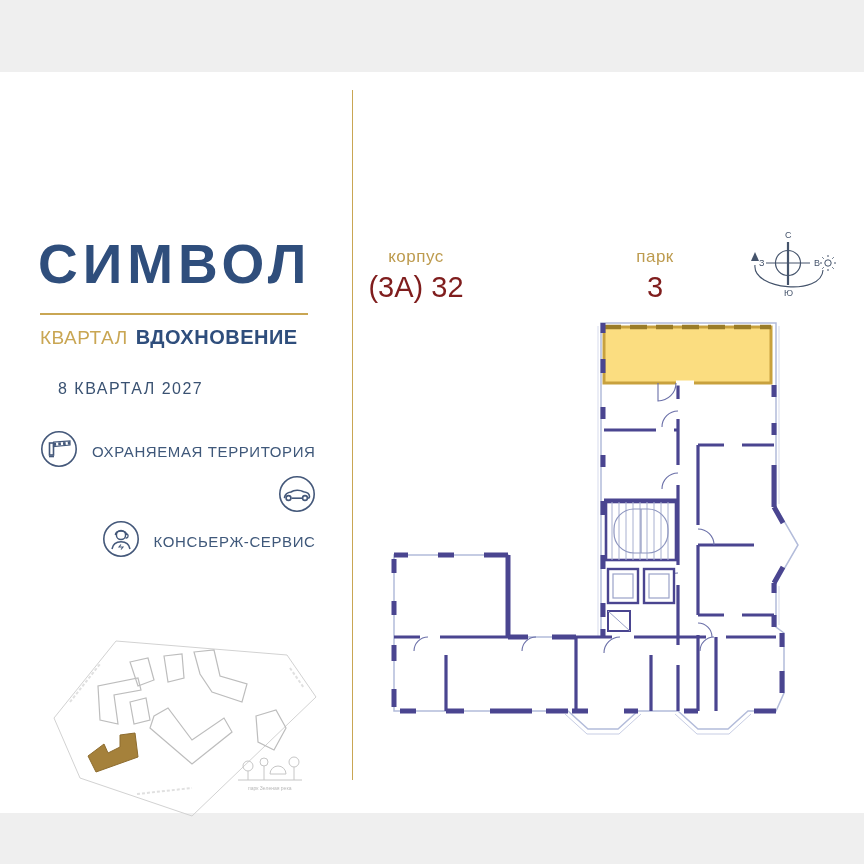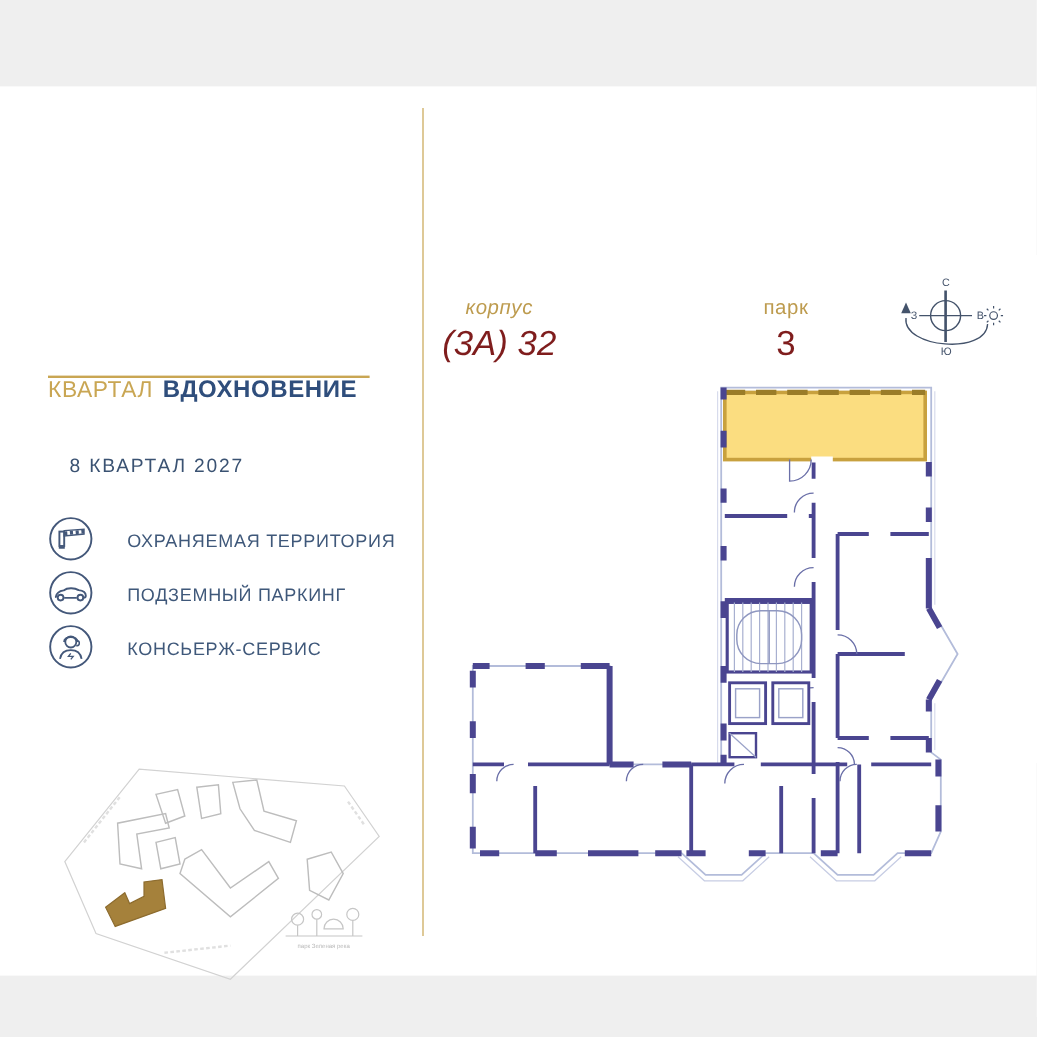--- a/index.html
+++ b/index.html
@@ -9,47 +9,48 @@
     font-family:"Liberation Sans","DejaVu Sans",sans-serif;
     -webkit-font-smoothing:antialiased;
   }
   .card{position:absolute;left:0;top:72px;width:864px;height:741px;background:#ffffff;}
   .divider{position:absolute;left:352px;top:90px;width:1px;height:690px;background:#c9a653;}
 
   
   .logo{position:absolute;left:38px;top:160px;font-size:55px;font-weight:800;
         letter-spacing:5px;color:#2f4e7c;}
   .gold-rule{position:absolute;left:40px;top:241px;width:268px;height:2px;background:#c9a653;}
-  .subtitle{position:absolute;left:40px;top:242px;white-space:nowrap;}
+  .subtitle{position:absolute;left:40px;top:254px;white-space:nowrap;}
   .subtitle .kvartal{font-size:19px;color:#c9a653;font-weight:500;letter-spacing:.5px;}
   .subtitle .district{font-size:20px;color:#2f4e7c;font-weight:600;letter-spacing:.5px;margin-left:8px;}
   .completion{position:absolute;left:58px;top:308px;font-size:16px;color:#3a5272;
               font-weight:500;letter-spacing:1.5px;}
   .amenities{position:absolute;left:40px;top:360px;display:flex;flex-direction:column;gap:7px;}
-  .amenity{display:flex;align-items:center;gap:28px;height:38px;}
+  .amenity{display:flex;align-items:center;gap:14px;height:38px;justify-content:flex-end;}
   .amenity .label{font-size:15px;color:#3f587a;letter-spacing:.6px;font-weight:500;}
 
   
   .spec{position:absolute;top:175px;width:96px;text-align:center;}
   .spec .lbl{font-size:17px;color:#bd9b4e;font-weight:500;letter-spacing:.5px;}
   .spec .val{font-size:29px;color:#7f1d1d;font-weight:500;margin-top:4px;}
-  .spec1{left:368px;font-style:italic;} .spec2{left:492px;} .spec3{left:607px;}
+  .spec1{left:368px;} .spec2{left:492px;} .spec3{left:607px;}
 
   .compass{position:absolute;left:742px;top:156px;}
   .compass text{font-size:9px;fill:#44536b;font-family:"Liberation Sans",sans-serif;}
 
   .floorplan{position:absolute;left:376px;top:243px;}
   .minimap{position:absolute;left:42px;top:552px;}
   .park-label{font-size:5px;fill:#b9b9b9;font-family:"Liberation Sans",sans-serif;}
 </style>
 </head>
 <body>
 
 <div class="card">
 
+  <div class="logo">СИМВОЛ</div>
   <div class="gold-rule"></div>
   <div class="subtitle">
     <span class="kvartal">КВАРТАЛ</span><span class="district">ВДОХНОВЕНИЕ</span>
   </div>
   <div class="completion">8 КВАРТАЛ 2027</div>
 
   <div class="amenities">
     <div class="amenity">
       <span>
         <svg width="38" height="38" viewBox="0 0 38 38" fill="none">
@@ -65,21 +66,20 @@
     <div class="amenity">
       <span>
         <svg width="38" height="38" viewBox="0 0 38 38" fill="none">
           <circle cx="19" cy="19" r="17.2" stroke="#44587a" stroke-width="1.6"></circle>
           <path d="M6.5 22.5 C7 19.5 9.5 17.5 13 17 C16 14.8 22 14.6 25.5 16.8 C29 17.2 31.5 19 31.5 21.5 C31.5 22.6 30.8 23.2 29.6 23.2" stroke="#44587a" stroke-width="1.6" stroke-linecap="round"></path>
           <path d="M13.5 23.2 H24" stroke="#44587a" stroke-width="1.6"></path>
           <circle cx="10.5" cy="23" r="2.4" stroke="#44587a" stroke-width="1.6"></circle>
           <circle cx="27" cy="23" r="2.4" stroke="#44587a" stroke-width="1.6"></circle>
         </svg>
       </span>
-      <span class="label">ПОДЗЕМНЫЙ ПАРКИНГ</span>
     </div>
     <div class="amenity">
       <span>
         <svg width="38" height="38" viewBox="0 0 38 38" fill="none">
           <circle cx="19" cy="19" r="17.2" stroke="#44587a" stroke-width="1.6"></circle>
           <circle cx="19" cy="15" r="4.6" stroke="#44587a" stroke-width="1.5"></circle>
           <path d="M13.4 15 C13 9.5 25 9.5 24.6 15" stroke="#44587a" stroke-width="1.5"></path>
           <path d="M10 29 C11 23.5 15 21.8 19 21.8 C23 21.8 27 23.5 28 29" stroke="#44587a" stroke-width="1.5"></path>
           <path d="M24.6 14 C26.6 14 26.6 18 24.4 18 L23.5 18" stroke="#44587a" stroke-width="1.3"></path>
           <path d="M19 24.5 L17 27 H21 L19 29.5" stroke="#44587a" stroke-width="1.1"></path>

